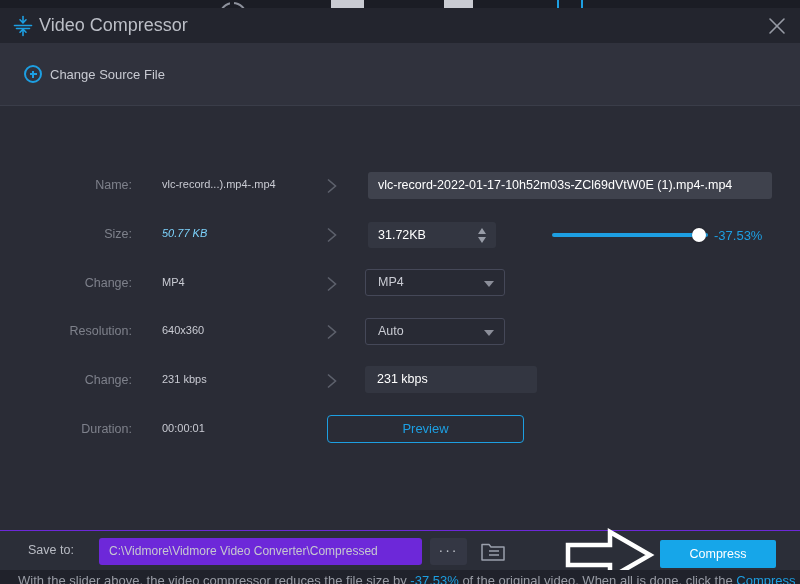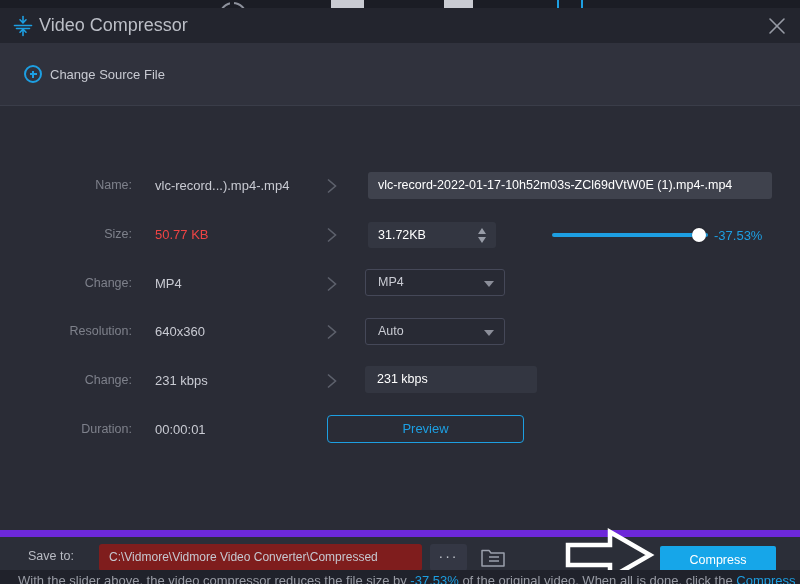--- a/index.html
+++ b/index.html
@@ -26,22 +26,22 @@
   .srcbtn{position:absolute;left:24px;top:20px;height:22px;display:flex;align-items:center;cursor:pointer;}
   .plusicon{width:18px;height:18px;border:2px solid #1d9fe2;border-radius:50%;position:relative;box-sizing:border-box;}
   .plusicon:before,.plusicon:after{content:"";position:absolute;background:#1d9fe2;}
   .plusicon:before{left:3.5px;top:6px;width:7px;height:2px;}
   .plusicon:after{left:6px;top:3.5px;width:2px;height:7px;}
   .srclabel{margin-left:8px;font-size:13px;color:#c8cad2;}
 
   
   .content{position:absolute;left:0;top:106px;width:700px;height:424px;background:#2a2c36;}
   .rlabel{position:absolute;left:20px;width:112px;text-align:right;font-size:12.5px;color:#7e818b;}
-  .rvalue{position:absolute;left:155px;font-size:13px;color:#c9cbd3;}
-  .rvalue.blue{color:#ef4444;}
+  .rvalue{position:absolute;left:162px;font-size:11px;color:#c9cbd3;}
+  .rvalue.blue{color:#7dd3fc;font-style:italic;}
   .chev{position:absolute;left:326px;width:12px;height:16px;}
   .chev svg{display:block;}
 
   .inp{position:absolute;background:#3a3d48;border-radius:3px;color:#ffffff;font-size:12.5px;
        line-height:27px;padding:0 10px;white-space:nowrap;overflow:hidden;box-sizing:border-box;cursor:text;}
   .nameinp{left:368px;top:66px;width:404px;height:27px;background:#3f424d;}
   .sizeinp{left:368px;top:116px;width:128px;height:26px;background:#333641;line-height:26px;padding-right:26px;}
   .spinner{position:absolute;left:472px;top:116px;width:22px;height:26px;cursor:pointer;}
   .spin-up{position:absolute;left:6px;top:6px;width:0;height:0;border-left:4.5px solid transparent;border-right:4.5px solid transparent;border-bottom:6px solid #989ca7;}
   .spin-dn{position:absolute;left:6px;top:15px;width:0;height:0;border-left:4.5px solid transparent;border-right:4.5px solid transparent;border-top:6px solid #989ca7;}
@@ -58,23 +58,23 @@
   .dd-res{top:212px;}
   .bitinp{left:365px;top:260px;width:172px;height:27px;background:#333641;padding:0 12px;}
 
   .previewbtn{position:absolute;left:327px;top:309px;width:197px;height:28px;border:1px solid #1d9fe2;border-radius:4px;
               box-sizing:border-box;color:#1d9fe2;font-size:13px;text-align:center;line-height:26px;background:transparent;cursor:pointer;}
 
   
   .y-name{top:72px;}  .y-size{top:121px;} .y-format{top:170px;} .y-res{top:218px;} .y-bit{top:267px;} .y-dur{top:316px;}
 
   
-  .footer{position:absolute;left:0;top:530px;width:800px;height:40px;background:#2b2e38;border-top:7px solid #6d28d9;box-sizing:border-box;}
+  .footer{position:absolute;left:0;top:530px;width:800px;height:40px;background:#2b2e38;border-top:1px solid #6d28d9;box-sizing:border-box;}
   .saveto{position:absolute;left:28px;top:12px;font-size:12.5px;color:#b9bcc4;}
-  .pathinp{position:absolute;left:99px;top:7px;width:323px;height:27px;background:#7f1d1d;border-radius:3px;color:#c6c8d0;
+  .pathinp{position:absolute;left:99px;top:7px;width:323px;height:27px;background:#6d28d9;border-radius:3px;color:#c6c8d0;
            font-size:12px;line-height:27px;padding:0 10px;white-space:nowrap;overflow:hidden;box-sizing:border-box;cursor:text;}
   .morebtn{position:absolute;left:430px;top:7px;width:37px;height:27px;background:#343744;border-radius:3px;color:#c0c3cb;
            font-size:14px;letter-spacing:2px;text-align:center;line-height:24px;cursor:pointer;}
   .folderbtn{position:absolute;left:479px;top:7px;width:30px;height:27px;cursor:pointer;}
   .compressbtn{position:absolute;left:660px;top:9px;width:116px;height:28px;background:#16a6e9;border-radius:2px;
                color:#ffffff;font-size:12.5px;text-align:center;line-height:28px;cursor:pointer;}
   .arrow-annot{position:absolute;left:560px;top:528px;width:96px;height:54px;pointer-events:none;}
 
   
   .bottomstrip{position:absolute;left:0;top:570px;width:800px;height:14px;background:#20222b;overflow:hidden;}

